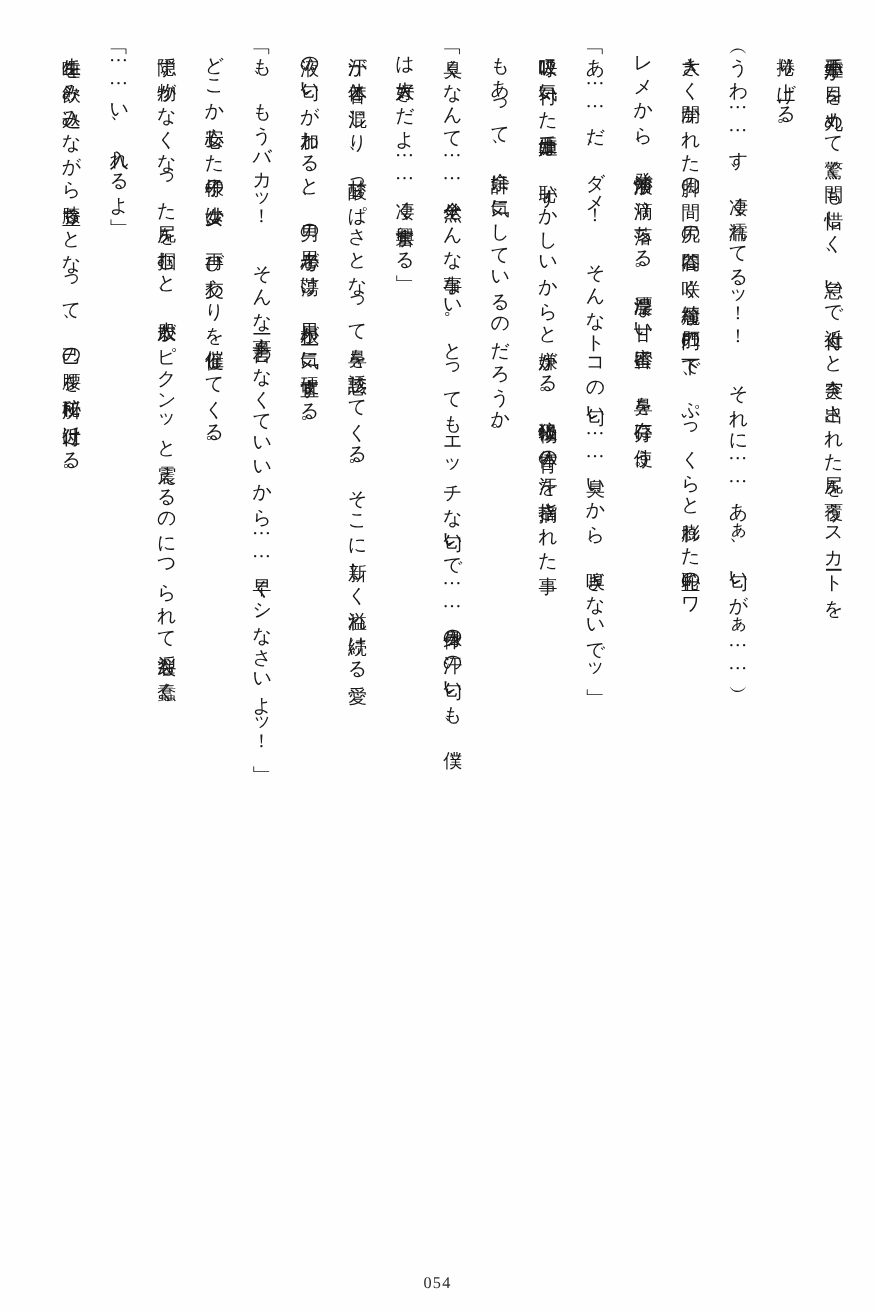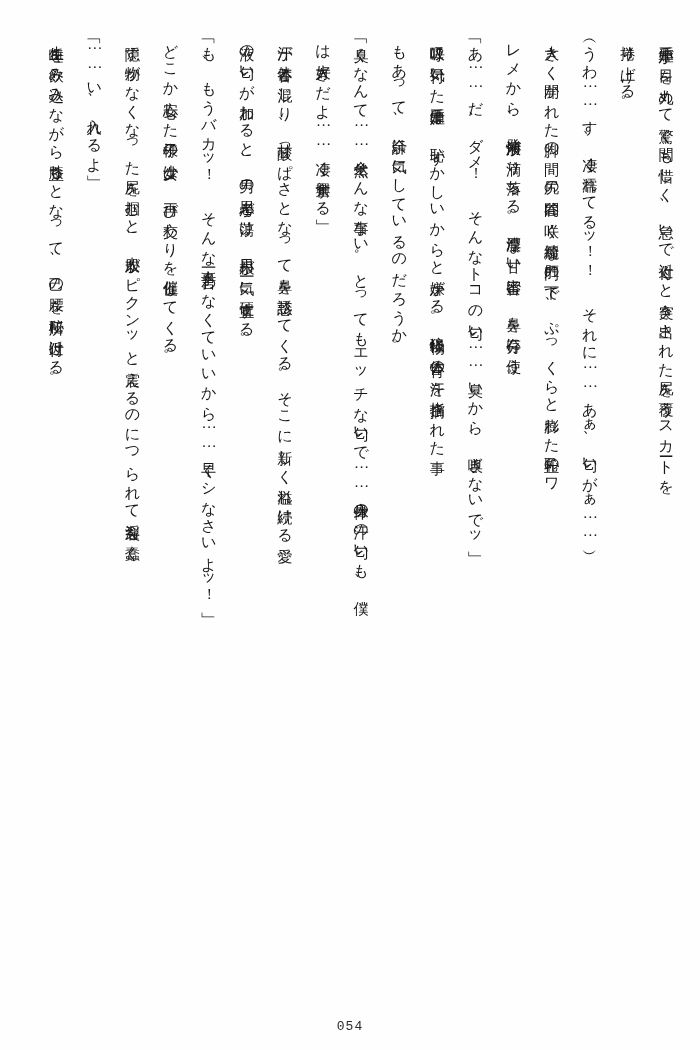--- a/index.html
+++ b/index.html
@@ -51,21 +51,21 @@
   }
   .page-number {
     position: absolute;
     bottom: 16px;
     left: 0;
     width: 100%;
     text-align: center;
     font-size: 13px;
     letter-spacing: 1px;
     color: #2b2b2b;
-    font-family: Liberation Mono, monospace;
+    font-family: Liberation Serif, serif;
   }
 </style>
 </head>
 <body>
 
 <div class="page">
   <div class="text-block" id="text-body">
       <div class="line">千亜姫が目を丸めて驚く間も惜しく、急いで近付くと突き出された尻を覆うスカートを</div>
       <div class="line">捲り上げる。</div>
       <div class="line">（うわ……す、凄く濡れてるッ!! それに……あぁ、匂いがぁ……）</div>

